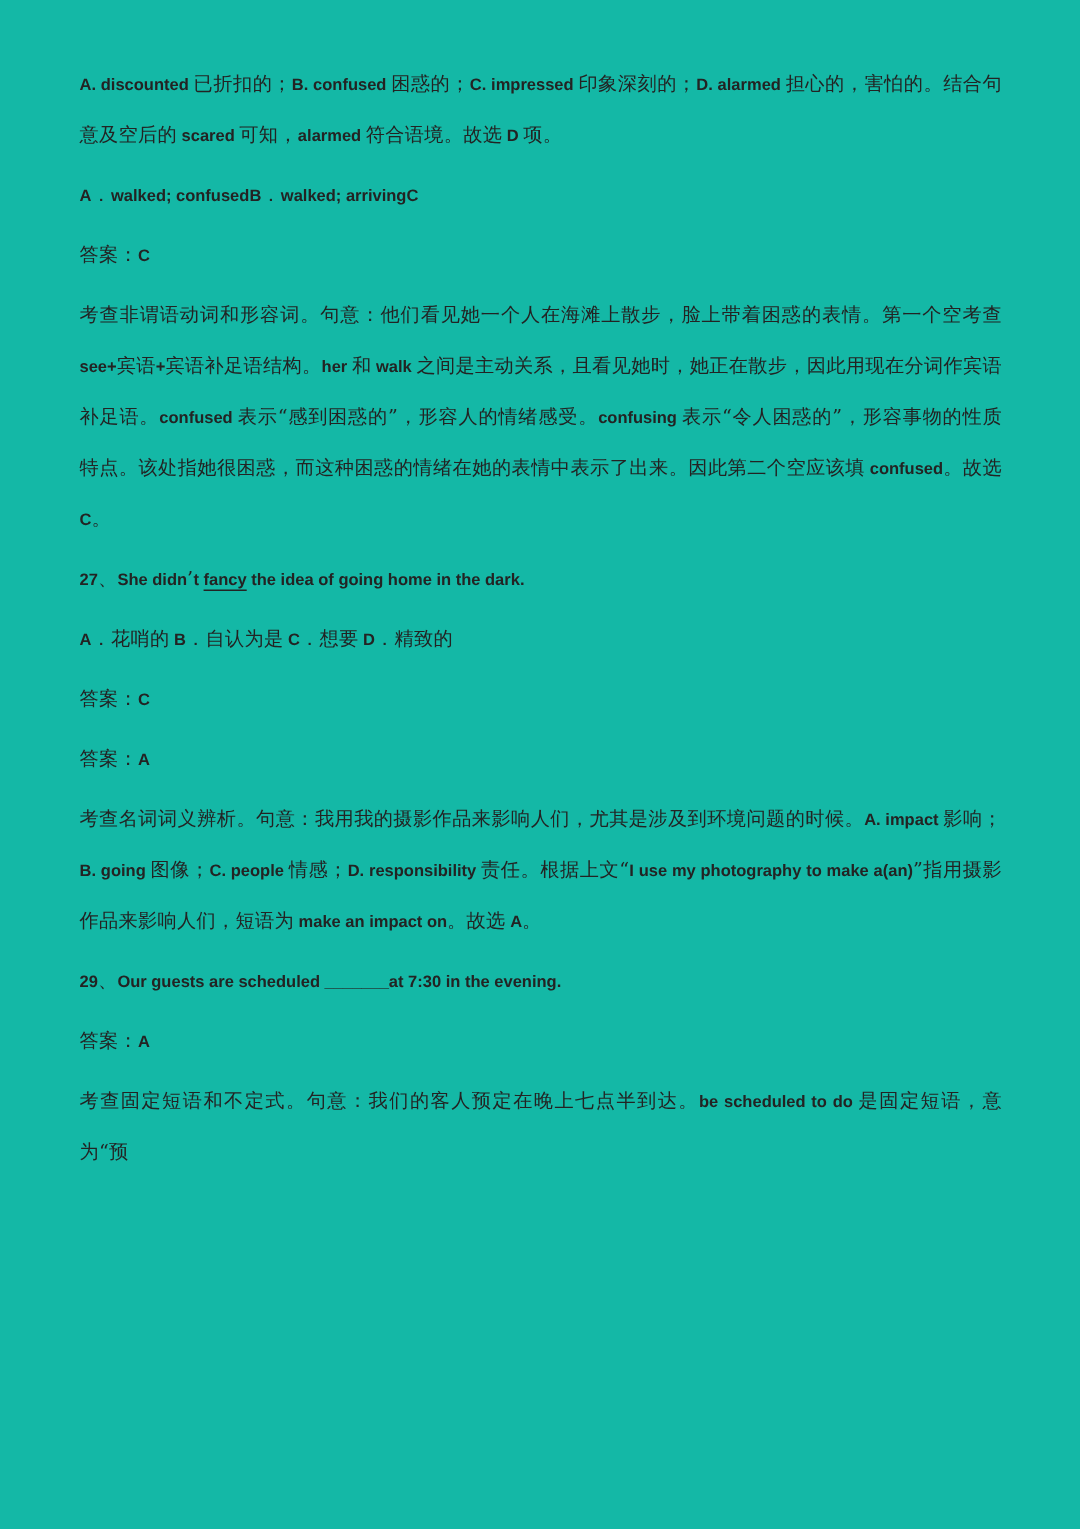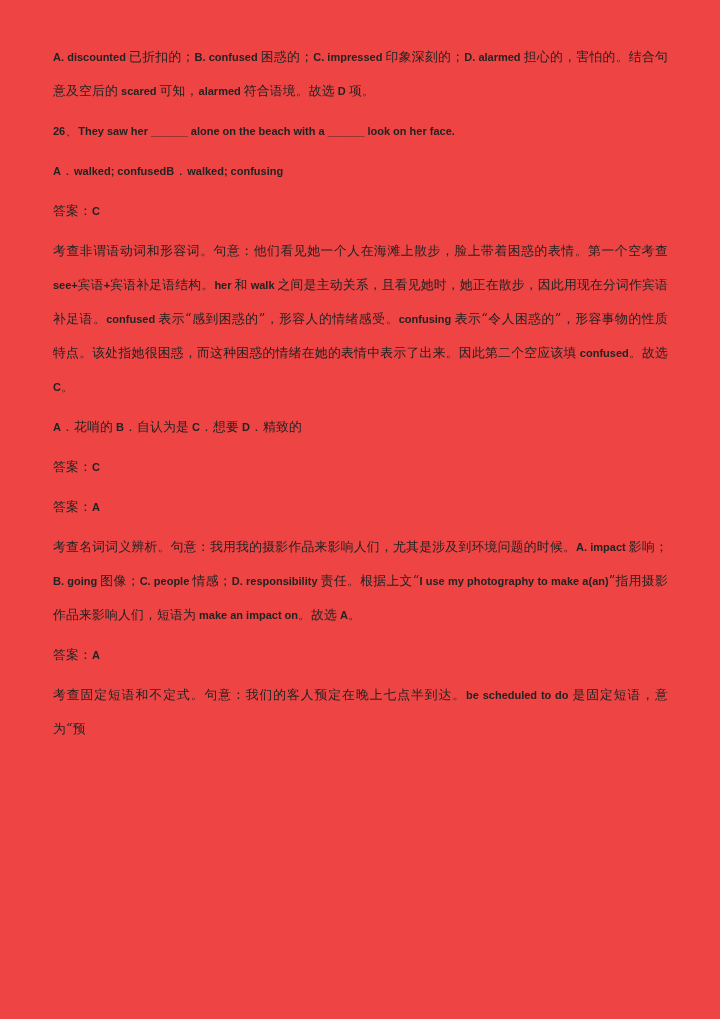--- a/index.html
+++ b/index.html
@@ -12,21 +12,21 @@
     height: 1019px;
     overflow: hidden;
     font-family: "DejaVu Serif", "Liberation Serif", serif;
     color: #232323;
   }
   .page {
     box-sizing: border-box;
     width: 720px;
     height: 1019px;
     padding: 40px 52px 0 53px;
-    background: #ef4444;
+    background: #14b8a6;
   }
   .page p {
     margin: 0 0 6px 0;
     font-size: 12.8px;
     line-height: 34px;
     text-align: justify;
     letter-spacing: 0.2px;
   }
   
   .lat {
@@ -40,27 +40,30 @@
     text-underline-offset: 3px;
   }
 </style>
 </head>
 <body>
 
 <div class="page">
 
   <p><span class="lat">A. discounted </span>已折扣的；<span class="lat">B. confused </span>困惑的；<span class="lat">C. impressed </span>印象深刻的；<span class="lat">D. alarmed </span>担心的，害怕的。结合句意及空后的<span class="lat"> scared </span>可知，<span class="lat">alarmed </span>符合语境。故选<span class="lat"> D </span>项。</p>
 
-  <p><span class="lat">26</span>、<span class="lat">They saw her ______ alone on the beach with a ______ look on her face.</span></p>
-  <p><span class="lat">A</span>．<span class="lat">walked; confusedB</span>．<span class="lat">walked; confusing</span></p>
+  <p><span class="lat">A</span>．<span class="lat">walked; confusedB</span>．<span class="lat">walked; arrivingC</span></p>
   <p>答案：<span class="lat">C</span></p>
   <p>考查非谓语动词和形容词。句意：他们看见她一个人在海滩上散步，脸上带着困惑的表情。第一个空考查<span class="lat"> see+</span>宾语<span class="lat">+</span>宾语补足语结构。<span class="lat">her </span>和<span class="lat"> walk </span>之间是主动关系，且看见她时，她正在散步，因此用现在分词作宾语补足语。<span class="lat">confused </span>表示“感到困惑的”，形容人的情绪感受。<span class="lat">confusing </span>表示“令人困惑的”，形容事物的性质特点。该处指她很困惑，而这种困惑的情绪在她的表情中表示了出来。因此第二个空应该填<span class="lat"> confused</span>。故选<span class="lat"> C</span>。</p>
 
+  <p>
+    <span><span class="lat">27</span>、<span class="lat">She didn</span>’<span class="lat">t </span></span><span class="u-word"><span class="lat">fancy</span></span><span><span class="lat"> the idea of going home in the dark.</span></span>
+  </p>
   <p><span class="lat">A</span>．花哨的<span class="lat"> B</span>．自认为是<span class="lat"> C</span>．想要<span class="lat"> D</span>．精致的</p>
   <p>答案：<span class="lat">C</span></p>
 
   <p>答案：<span class="lat">A</span></p>
   <p>考查名词词义辨析。句意：我用我的摄影作品来影响人们，尤其是涉及到环境问题的时候。<span class="lat">A. impact </span>影响；<span class="lat">B. going </span>图像；<span class="lat">C. people </span>情感；<span class="lat">D. responsibility </span>责任。根据上文“<span class="lat">I use my photography to make a(an)</span>”指用摄影作品来影响人们，短语为<span class="lat"> make an impact on</span>。故选<span class="lat"> A</span>。</p>
 
+  <p><span class="lat">29</span>、<span class="lat">Our guests are scheduled _______at 7:30 in the evening.</span></p>
   <p>答案：<span class="lat">A</span></p>
   <p>考查固定短语和不定式。句意：我们的客人预定在晚上七点半到达。<span class="lat">be scheduled to do </span>是固定短语，意为“预</p>
 
 </div>
 
 </body></html>

